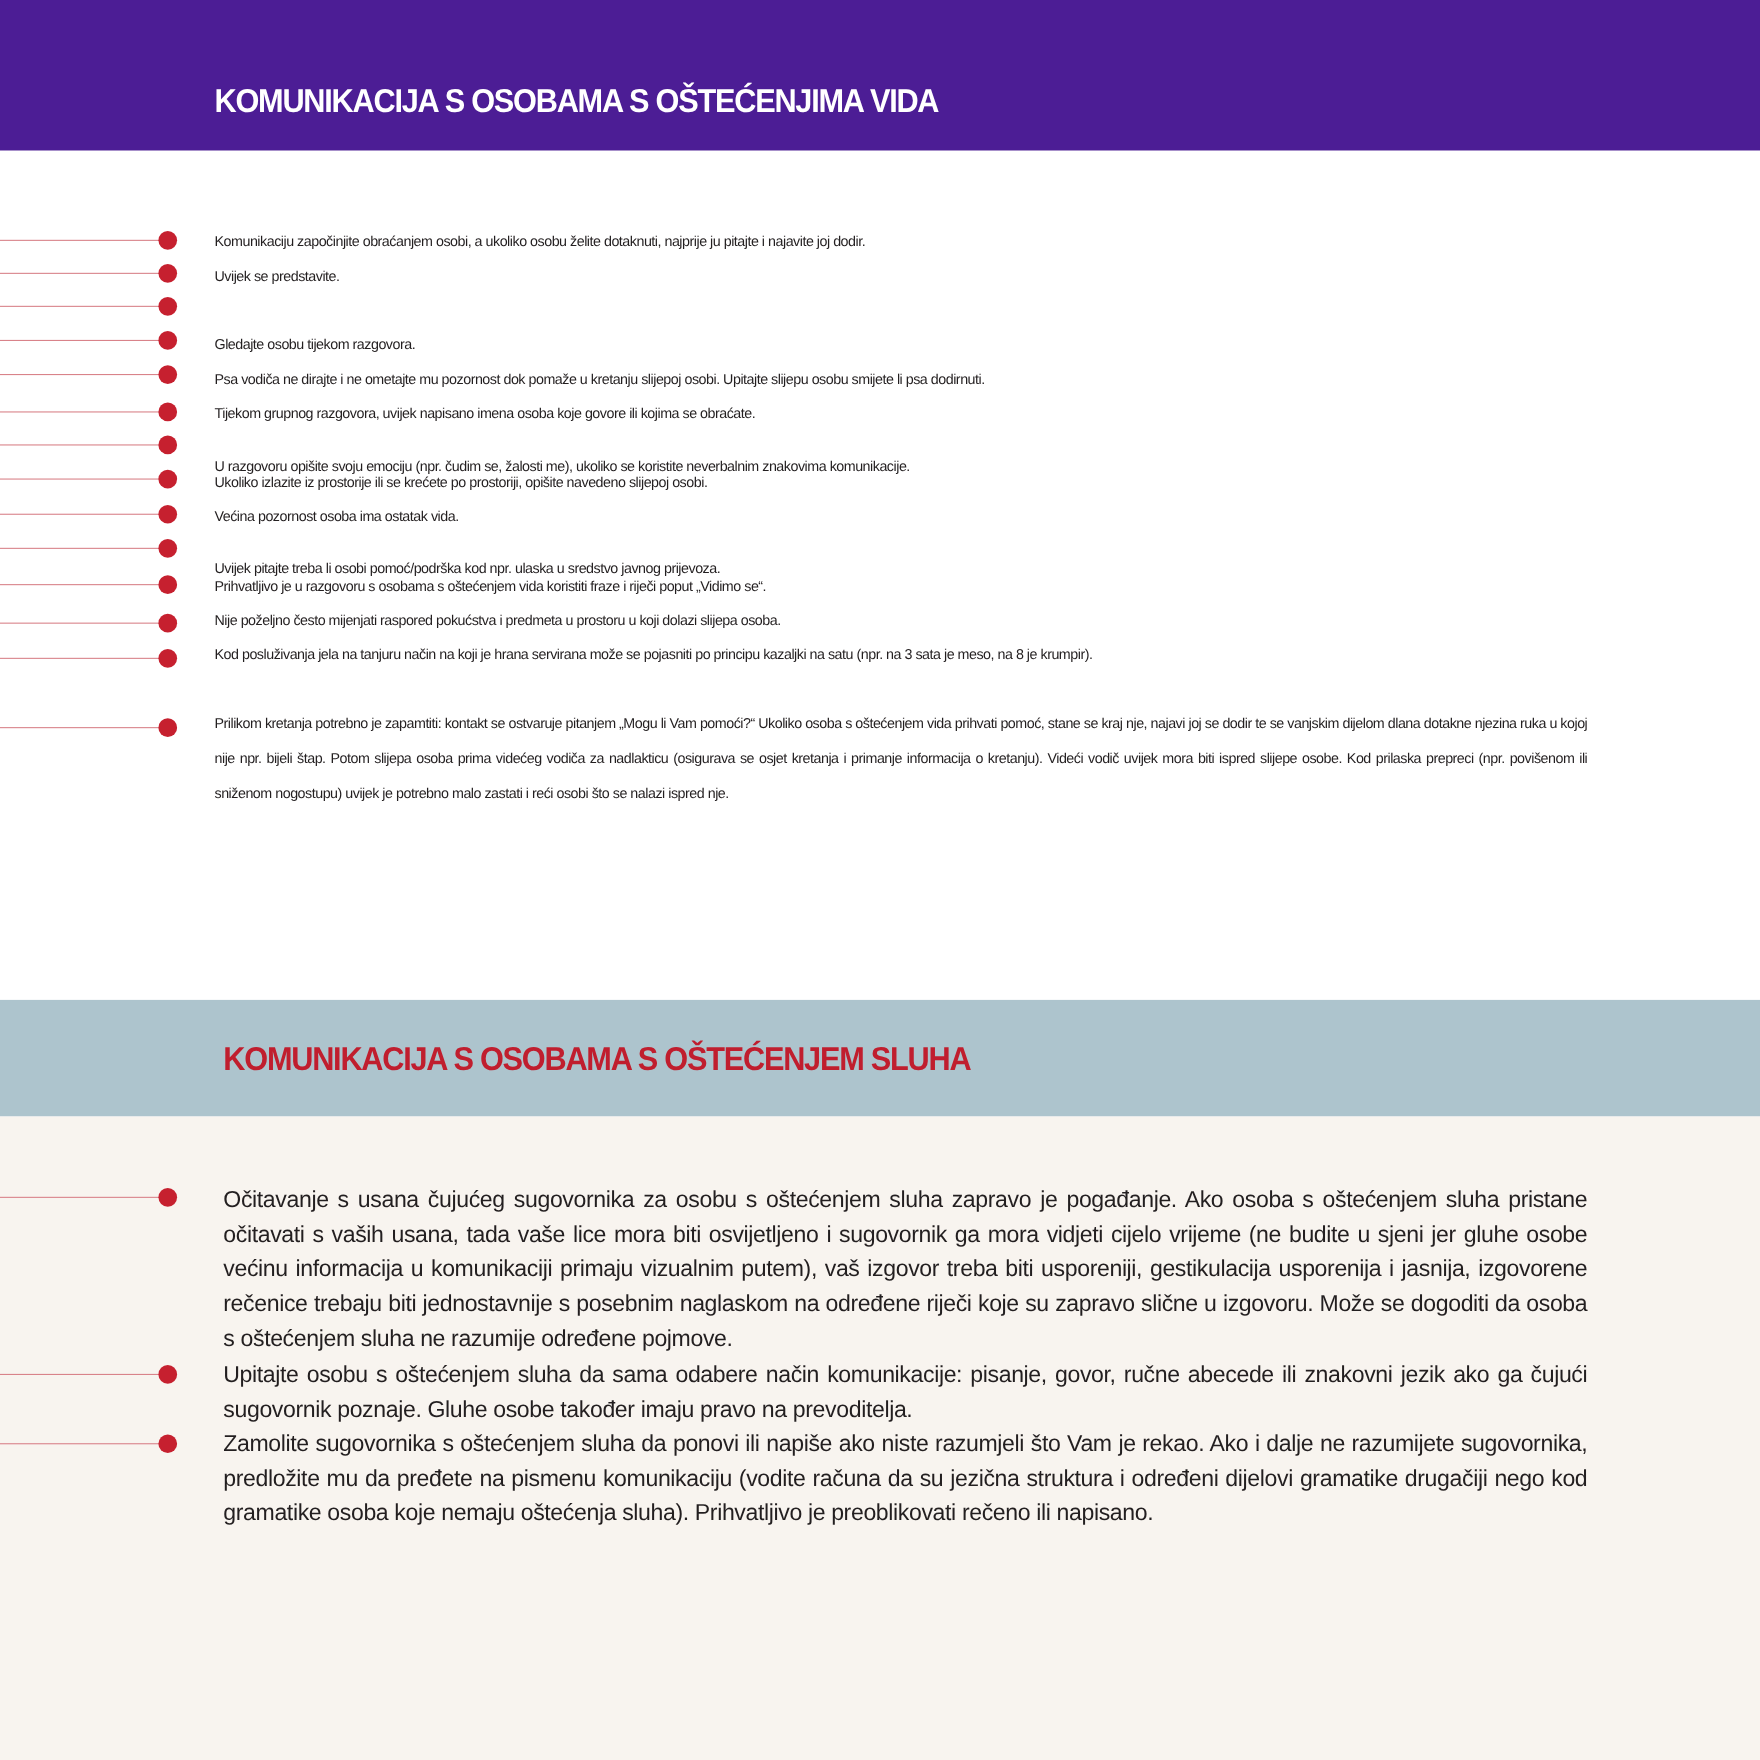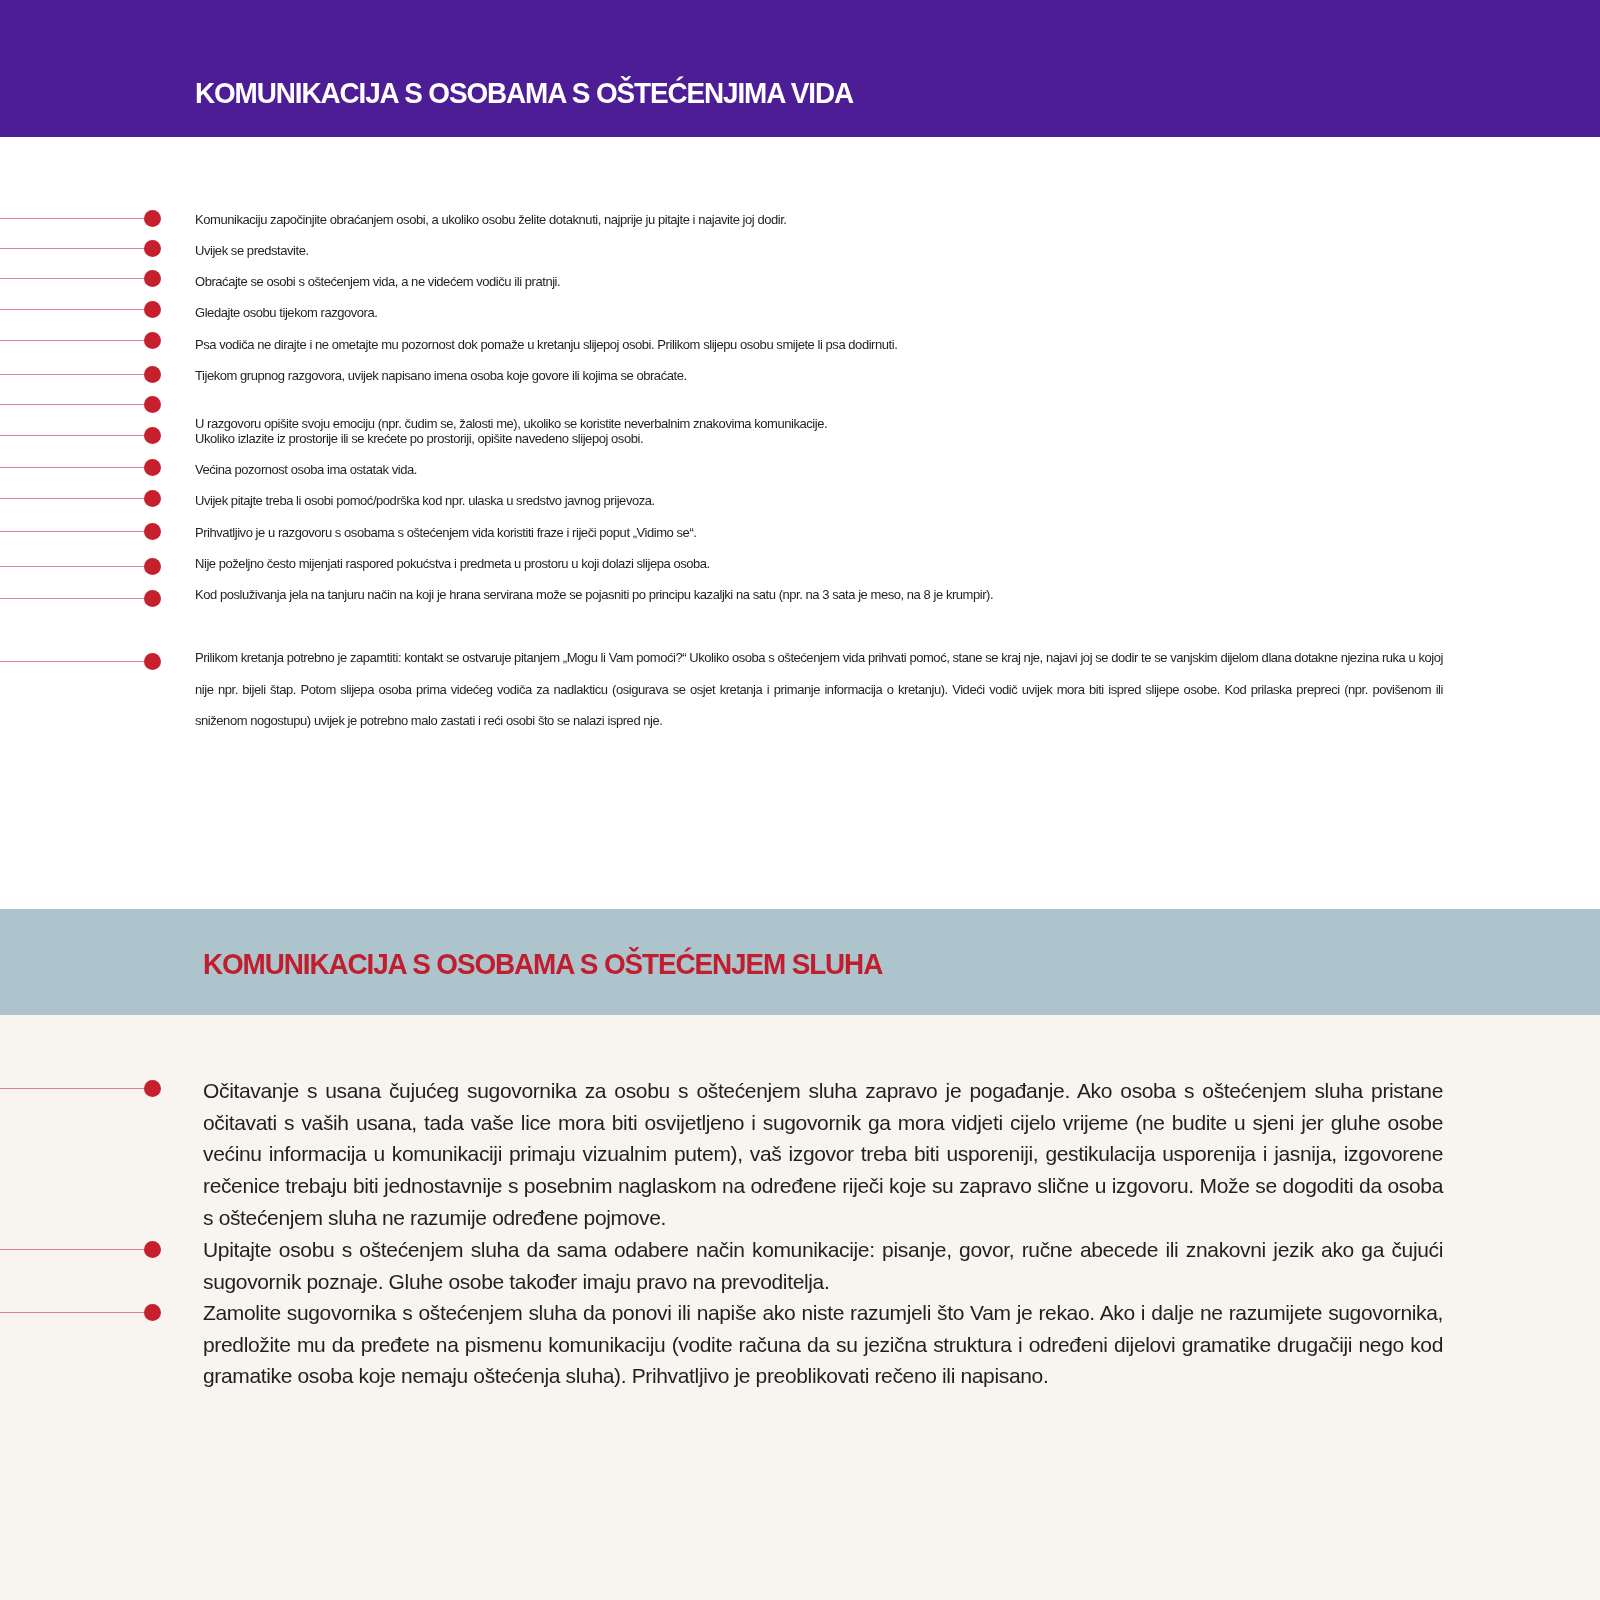--- a/index.html
+++ b/index.html
@@ -71,31 +71,30 @@
     <div class="item-text" style="top:0px">Komunikaciju započinjite obraćanjem osobi, a ukoliko osobu želite dotaknuti, najprije ju pitajte i najavite joj dodir.</div>
   </div>
   <div class="bullet-row" style="top:235px">
     <div class="bullet-line" style="top:13px"></div>
     <div class="bullet-dot" style="top:5px"></div>
     <div class="item-text" style="top:0px">Uvijek se predstavite.</div>
   </div>
   <div class="bullet-row" style="top:266px">
     <div class="bullet-line" style="top:12px"></div>
     <div class="bullet-dot" style="top:4px"></div>
-    <div class="item-text" style="top:0px">Obraćajte se osobi s oštećenjem vida, a ne videćem vodiču ili pratnji.</div>
   </div>
   <div class="bullet-row" style="top:297px">
     <div class="bullet-line" style="top:12px"></div>
     <div class="bullet-dot" style="top:4px"></div>
     <div class="item-text" style="top:0px">Gledajte osobu tijekom razgovora.</div>
   </div>
   <div class="bullet-row" style="top:329px">
     <div class="bullet-line" style="top:11px"></div>
     <div class="bullet-dot" style="top:3px"></div>
-    <div class="item-text" style="top:0px">Psa vodiča ne dirajte i ne ometajte mu pozornost dok pomaže u kretanju slijepoj osobi. Prilikom slijepu osobu smijete li psa dodirnuti.</div>
+    <div class="item-text" style="top:0px">Psa vodiča ne dirajte i ne ometajte mu pozornost dok pomaže u kretanju slijepoj osobi. Upitajte slijepu osobu smijete li psa dodirnuti.</div>
   </div>
   <div class="bullet-row" style="top:360px">
     <div class="bullet-line" style="top:14px"></div>
     <div class="bullet-dot" style="top:6px"></div>
     <div class="item-text" style="top:0px">Tijekom grupnog razgovora, uvijek napisano imena osoba koje govore ili kojima se obraćate.</div>
   </div>
   <div class="bullet-row" style="top:392px">
     <div class="bullet-line" style="top:12px"></div>
     <div class="bullet-dot" style="top:4px"></div>
     <div class="item-text" style="top:16px">U razgovoru opišite svoju emociju (npr. čudim se, žalosti me), ukoliko se koristite neverbalnim znakovima komunikacije.</div>
@@ -106,21 +105,21 @@
     <div class="item-text" style="top:0px">Ukoliko izlazite iz prostorije ili se krećete po prostoriji, opišite navedeno slijepoj osobi.</div>
   </div>
   <div class="bullet-row" style="top:454px">
     <div class="bullet-line" style="top:13px"></div>
     <div class="bullet-dot" style="top:5px"></div>
     <div class="item-text" style="top:0px">Većina pozornost osoba ima ostatak vida.</div>
   </div>
   <div class="bullet-row" style="top:485px">
     <div class="bullet-line" style="top:13px"></div>
     <div class="bullet-dot" style="top:5px"></div>
-    <div class="item-text" style="top:0px">Uvijek pitajte treba li osobi pomoć/podrška kod npr. ulaska u sredstvo javnog prijevoza.</div>
+    <div class="item-text" style="top:16px">Uvijek pitajte treba li osobi pomoć/podrška kod npr. ulaska u sredstvo javnog prijevoza.</div>
   </div>
   <div class="bullet-row" style="top:517px">
     <div class="bullet-line" style="top:14px"></div>
     <div class="bullet-dot" style="top:6px"></div>
     <div class="item-text" style="top:0px">Prihvatljivo je u razgovoru s osobama s oštećenjem vida koristiti fraze i riječi poput „Vidimo se“.</div>
   </div>
   <div class="bullet-row" style="top:548px">
     <div class="bullet-line" style="top:18px"></div>
     <div class="bullet-dot" style="top:10px"></div>
     <div class="item-text" style="top:0px">Nije poželjno često mijenjati raspored pokućstva i predmeta u prostoru u koji dolazi slijepa osoba.</div>

